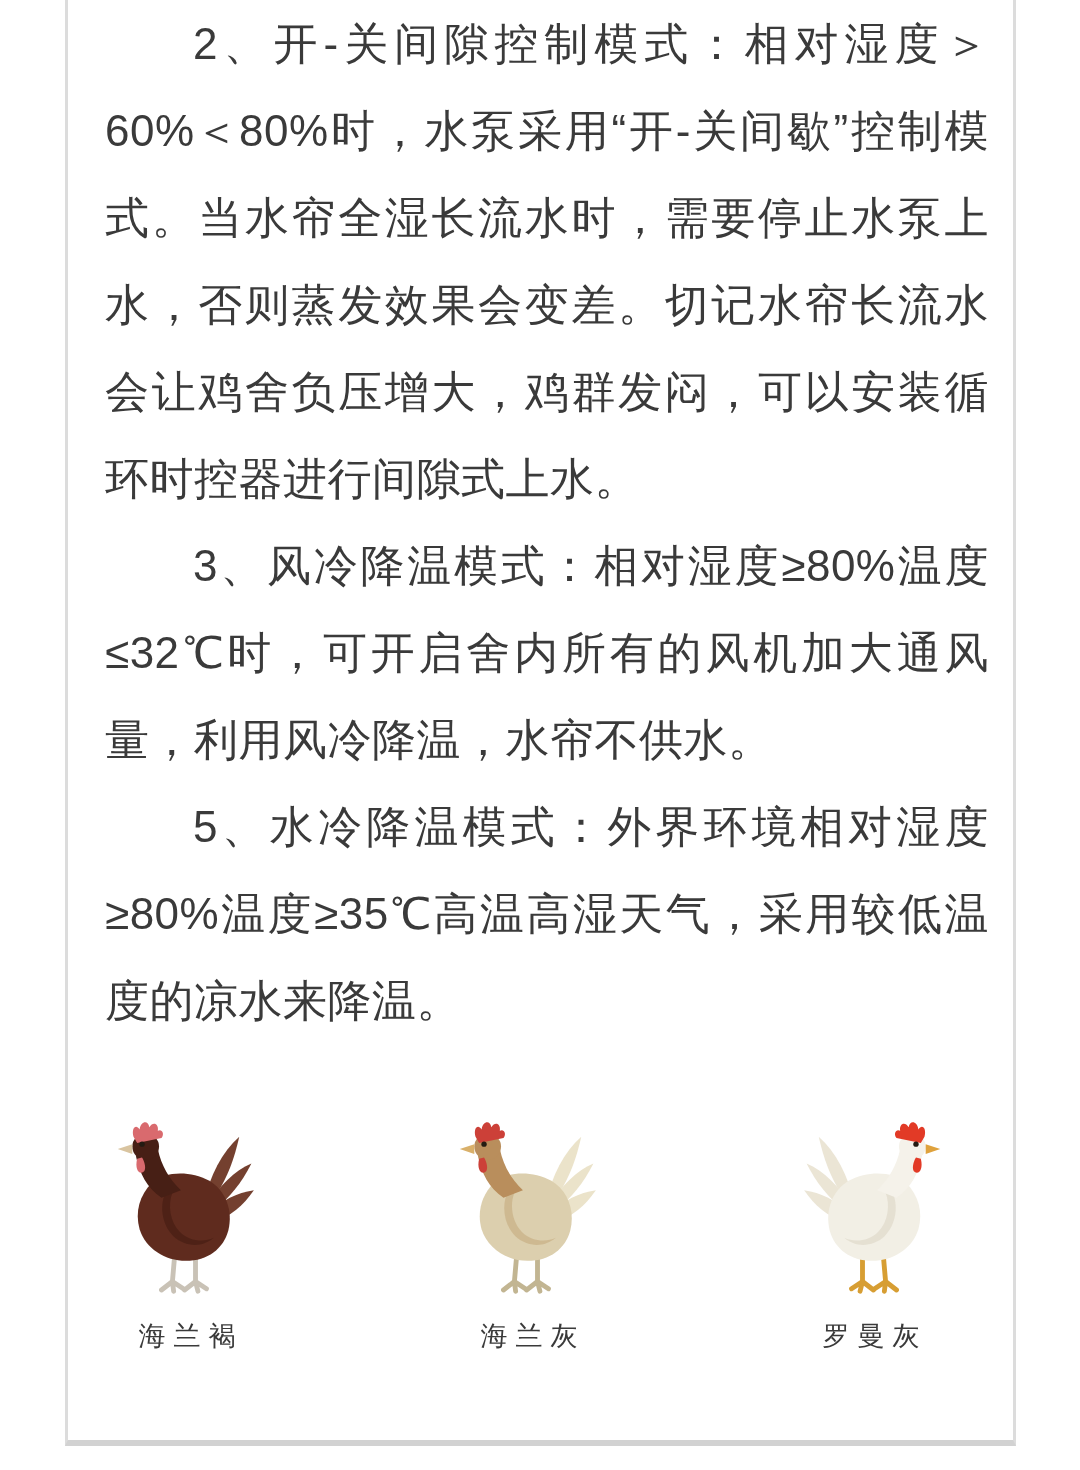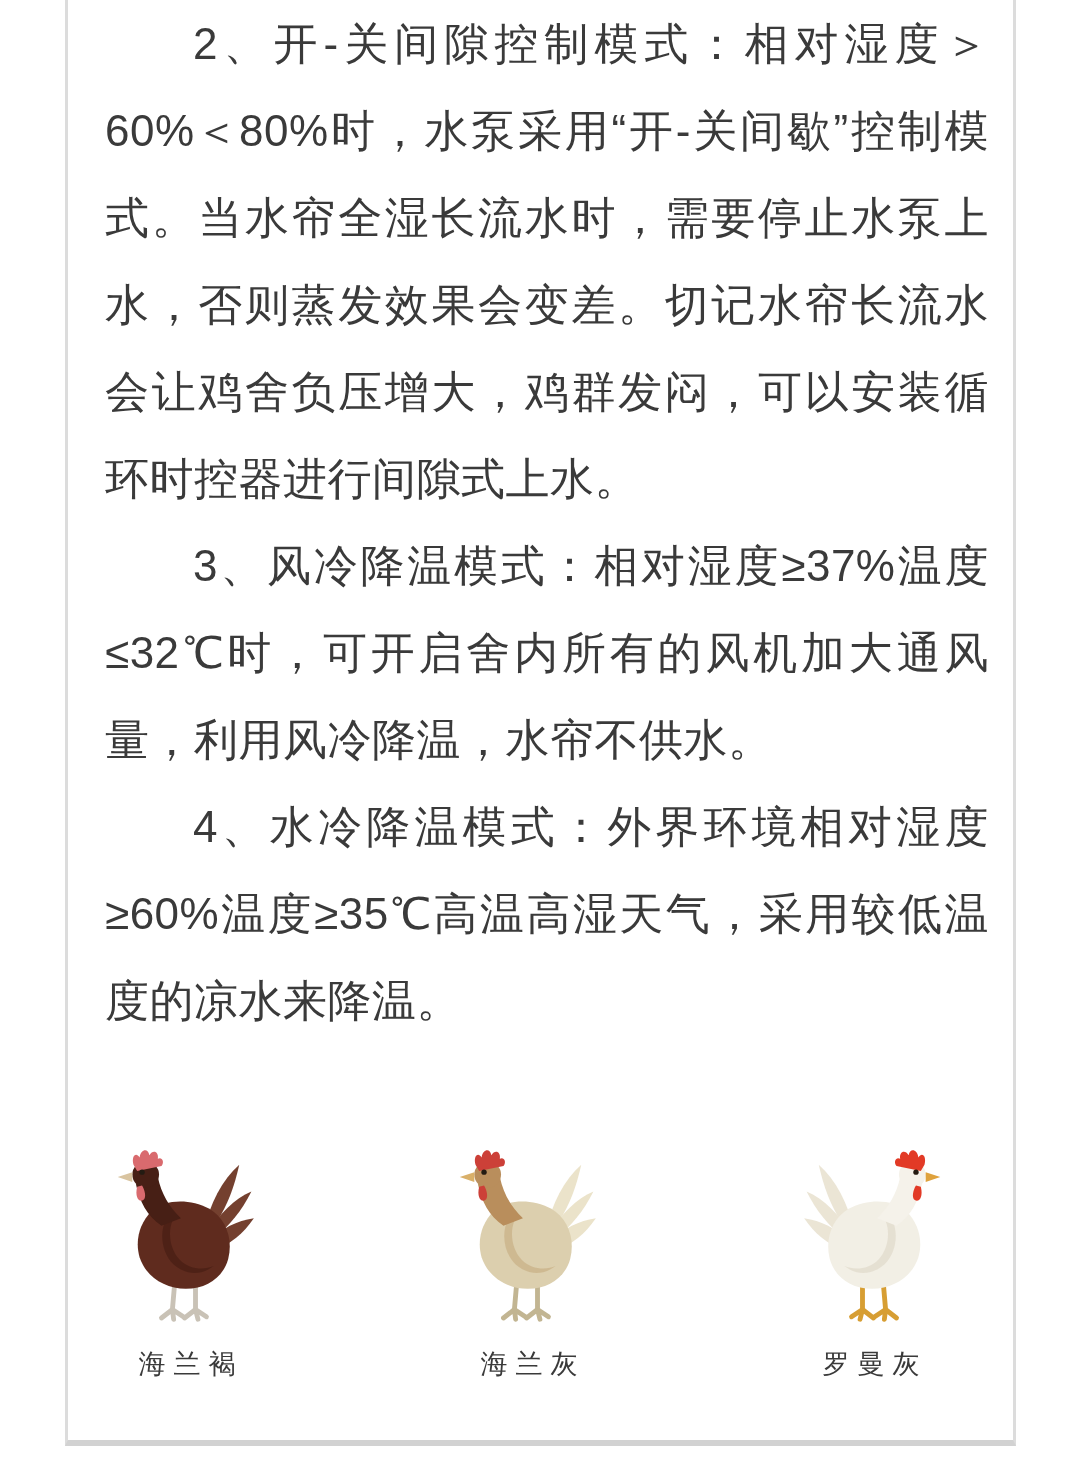--- a/index.html
+++ b/index.html
@@ -34,21 +34,21 @@
     color: #3a3a3a;
     text-align: justify;
     letter-spacing: 0.5px;
   }
   .doc-text p {
     margin: 0;
     text-indent: 2em;
   }
   .chicken-row {
     position: absolute;
-    left: 37px; top: 1146px;
+    left: 37px; top: 1118px;
     width: 848px;
     display: flex;
     justify-content: space-between;
   }
   figure.chicken {
     margin: 0;
     width: 164px;
     display: flex;
     flex-direction: column;
     align-items: center;
@@ -69,22 +69,22 @@
   .defs-holder { position: absolute; width: 0; height: 0; overflow: hidden; }
 </style>
 </head>
 <body>
 
 <div class="canvas">
   <div class="page">
 
     <div class="doc-text" style="color: rgb(58, 58, 58);">
       <p>2、开-关间隙控制模式：相对湿度＞60%＜80%时，水泵采用“开-关间歇”控制模式。当水帘全湿长流水时，需要停止水泵上水，否则蒸发效果会变差。切记水帘长流水会让鸡舍负压增大，鸡群发闷，可以安装循环时控器进行间隙式上水。</p>
-      <p>3、风冷降温模式：相对湿度≥37%温度≤32℃时，可开启舍内所有的风机加大通风量，利用风冷降温，水帘不供水。</p>
-      <p>4、水冷降温模式：外界环境相对湿度≥60%温度≥35℃高温高湿天气，采用较低温度的凉水来降温。</p>
+      <p>3、风冷降温模式：相对湿度≥80%温度≤32℃时，可开启舍内所有的风机加大通风量，利用风冷降温，水帘不供水。</p>
+      <p>5、水冷降温模式：外界环境相对湿度≥80%温度≥35℃高温高湿天气，采用较低温度的凉水来降温。</p>
     </div>
 
     <div class="chicken-row">
 
       <figure class="chicken" style="--body: #5f2b1e; --neck: #471f15; --shade: #401a10; --tail: #74402f; --comb: #d96a6e; --beak: #d9c4a0; --legs: #c9c2b6; color: rgb(58, 58, 58);">
         <svg class="hen-svg" viewBox="0 0 130 150">
             <use href="#hen"></use>
           </svg>
         <figcaption>海兰褐</figcaption>
       </figure>

